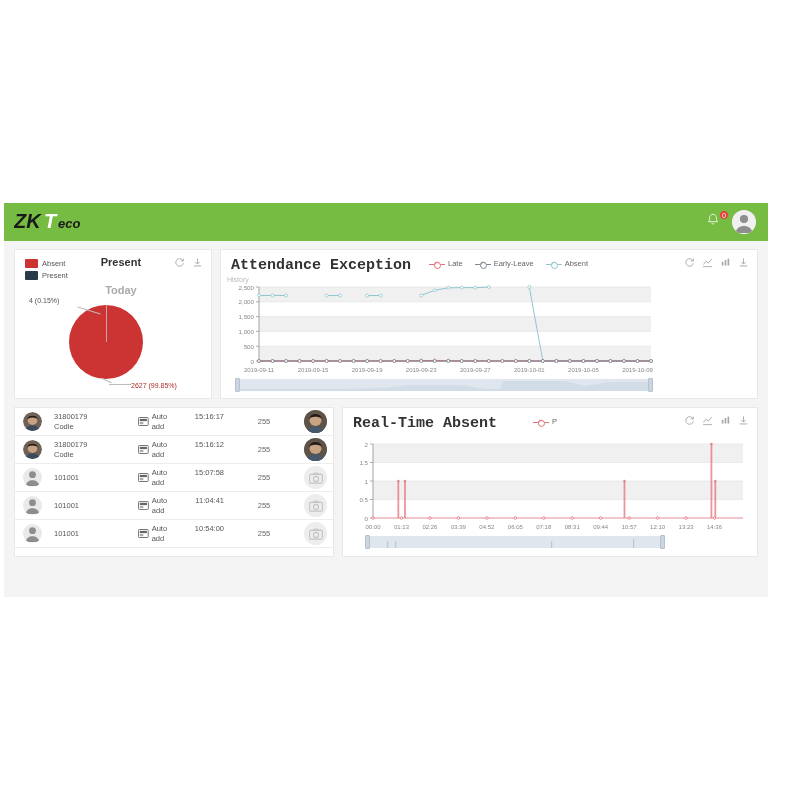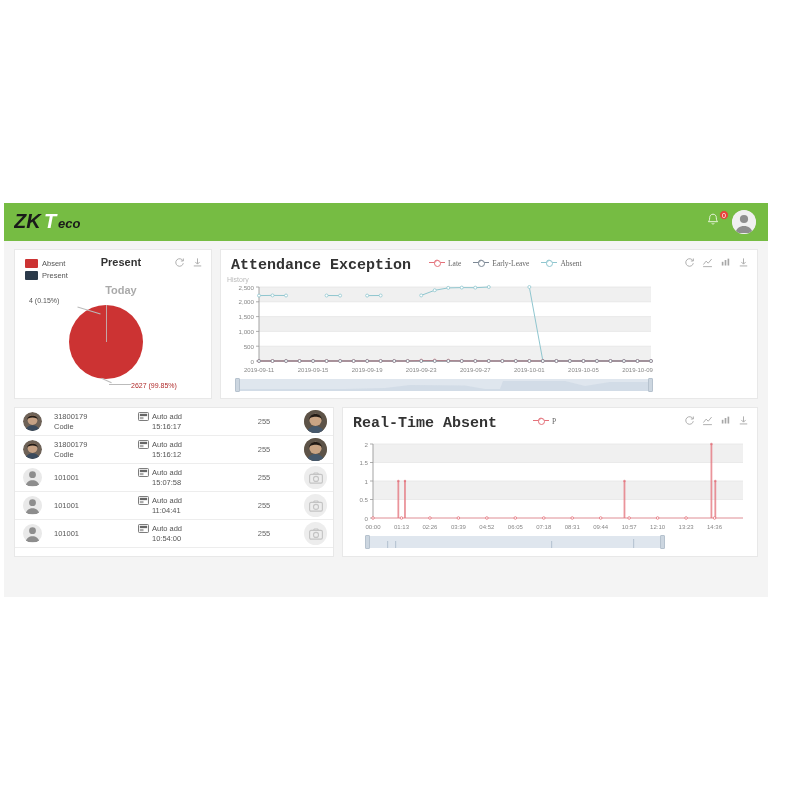--- a/index.html
+++ b/index.html
@@ -96,21 +96,21 @@
     position: absolute; font-size: 7px; color: #b02b2b; white-space: nowrap;
   }
   .pie-lab-a { left: 14px; top: -1px; color: #555; }
   .pie-lab-b { left: 116px; top: 84px; }
   .leader { position: absolute; background: #bbb; height: 1px; }
 
   
   .excp-card { flex: 1; height: 150px; }
   .rtm-card { flex: 1; height: 150px; }
   .inline-legend { display: flex; align-items: center; gap: 12px; margin-left: 18px; padding-top: 2px; }
-  .il-item { display: flex; align-items: flex-start; gap: 3px; font-size: 7.5px; color: #666; font-family: Liberation Serif, serif; }
+  .il-item { display: flex; align-items: flex-end; gap: 3px; font-size: 7.5px; color: #666; }
   .il-mark { width: 16px; height: 7px; position: relative; }
   .il-mark::before {
     content: ""; position: absolute; left: 0; top: 3px; width: 16px; height: 1px;
   }
   .il-mark::after {
     content: ""; position: absolute; left: 5px; top: 0.5px;
     width: 5px; height: 5px; border-radius: 50%;
     border: 1px solid currentColor; background: #fff;
   }
   .chart-wrap { position: relative; padding: 0 6px 0 4px; }
@@ -139,21 +139,21 @@
   }
   .att-avatar {
     width: 19px; height: 19px; border-radius: 50%;
     background: #e9e9e9; flex: none;
     display: flex; align-items: center; justify-content: center;
     overflow: hidden;
   }
   .att-id { width: 84px; margin-left: 12px; }
   .att-id .l1 { font-size: 7.5px; color: #555; line-height: 10px; }
   .att-id .l2 { font-size: 7.5px; color: #555; line-height: 10px; }
-  .att-event { width: 86px; display: flex; flex-direction: column; }
+  .att-event { width: 86px; display: flex; flex-direction: row; }
   .att-event .e1 { display: flex; align-items: center; gap: 3px; font-size: 7.5px; color: #555; line-height: 10px; }
   .att-event .e2 { font-size: 7.5px; color: #555; line-height: 10px; padding-left: 14px; }
   .att-num { flex: 1; text-align: center; font-size: 7.5px; color: #666; }
   .att-photo {
     width: 23px; height: 23px; border-radius: 50%;
     background: #ededed; flex: none; overflow: hidden;
     display: flex; align-items: center; justify-content: center;
   }
   .att-photo.has-img { background: #8a7f6e; }
   .face { width: 100%; height: 100%; display: block; }

